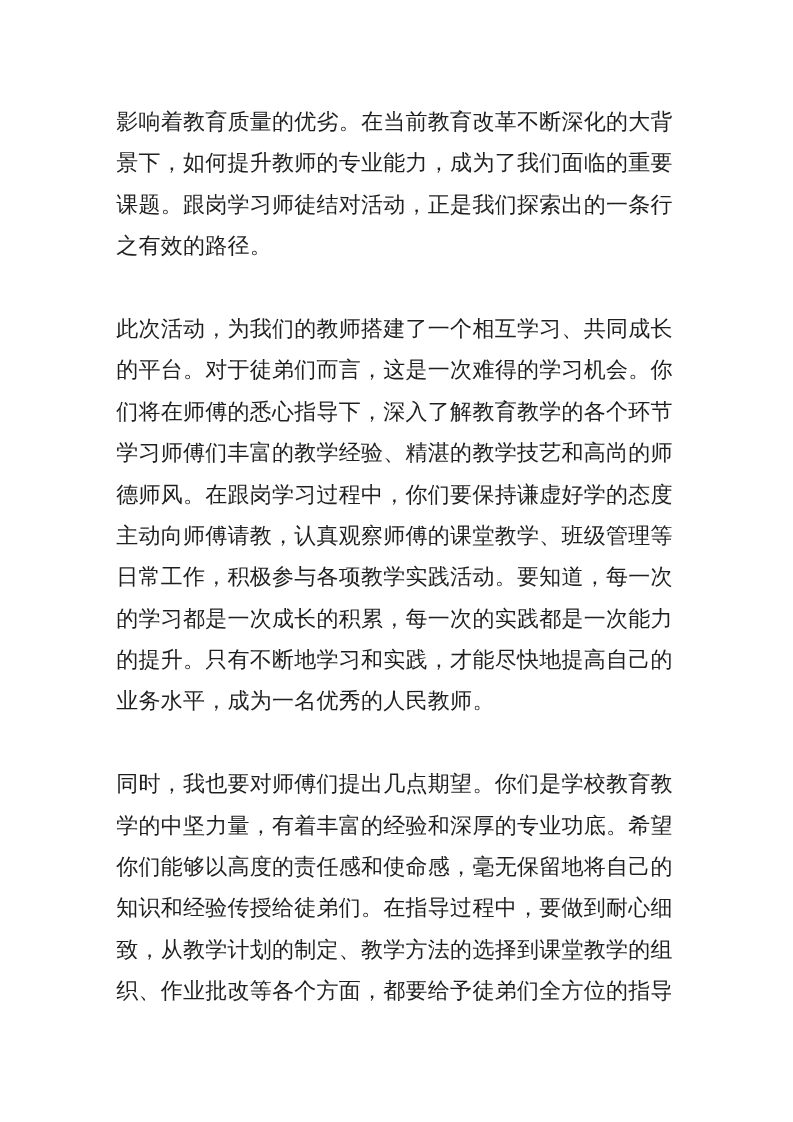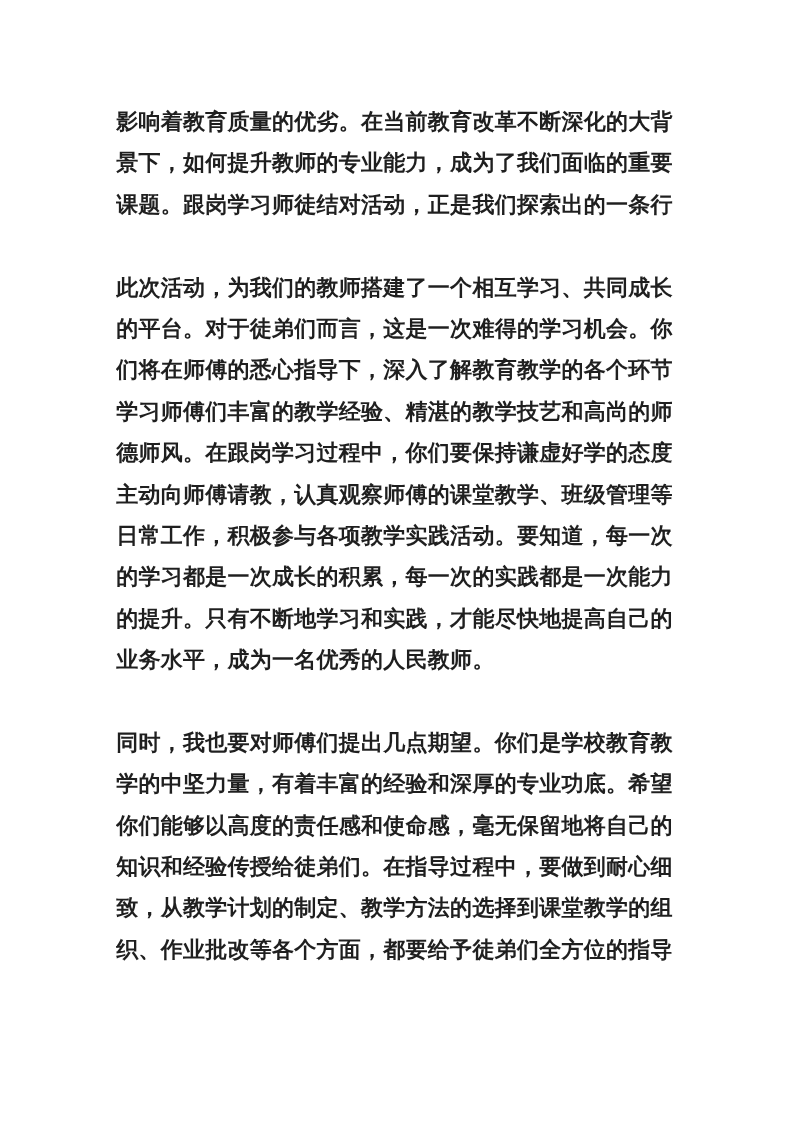--- a/index.html
+++ b/index.html
@@ -27,39 +27,39 @@
   }
   .para:last-child {
     margin-bottom: 0;
   }
   .line {
     height: 41.4px;
     line-height: 41.4px;
     white-space: nowrap;
     overflow: hidden;
     text-align: left;
-    font-weight: bold;
   }
   
   .ch {
     display: inline-block;
     width: 22.28px;
     text-align: center;
     vertical-align: top;
   }
 </style>
 </head>
 <body style="background: rgb(255, 255, 255);">
 
 <div class="page" style="color: rgb(31, 31, 31);">
 
   <div class="para">
     <div class="line"><span class="ch">影</span><span class="ch">响</span><span class="ch">着</span><span class="ch">教</span><span class="ch">育</span><span class="ch">质</span><span class="ch">量</span><span class="ch">的</span><span class="ch">优</span><span class="ch">劣</span><span class="ch">。</span><span class="ch">在</span><span class="ch">当</span><span class="ch">前</span><span class="ch">教</span><span class="ch">育</span><span class="ch">改</span><span class="ch">革</span><span class="ch">不</span><span class="ch">断</span><span class="ch">深</span><span class="ch">化</span><span class="ch">的</span><span class="ch">大</span><span class="ch">背</span></div>
     <div class="line"><span class="ch">景</span><span class="ch">下</span><span class="ch">，</span><span class="ch">如</span><span class="ch">何</span><span class="ch">提</span><span class="ch">升</span><span class="ch">教</span><span class="ch">师</span><span class="ch">的</span><span class="ch">专</span><span class="ch">业</span><span class="ch">能</span><span class="ch">力</span><span class="ch">，</span><span class="ch">成</span><span class="ch">为</span><span class="ch">了</span><span class="ch">我</span><span class="ch">们</span><span class="ch">面</span><span class="ch">临</span><span class="ch">的</span><span class="ch">重</span><span class="ch">要</span></div>
     <div class="line"><span class="ch">课</span><span class="ch">题</span><span class="ch">。</span><span class="ch">跟</span><span class="ch">岗</span><span class="ch">学</span><span class="ch">习</span><span class="ch">师</span><span class="ch">徒</span><span class="ch">结</span><span class="ch">对</span><span class="ch">活</span><span class="ch">动</span><span class="ch">，</span><span class="ch">正</span><span class="ch">是</span><span class="ch">我</span><span class="ch">们</span><span class="ch">探</span><span class="ch">索</span><span class="ch">出</span><span class="ch">的</span><span class="ch">一</span><span class="ch">条</span><span class="ch">行</span></div>
+    <div class="line"><span class="ch">之</span><span class="ch">有</span><span class="ch">效</span><span class="ch">的</span><span class="ch">路</span><span class="ch">径</span><span class="ch">。</span></div>
   </div>
 
   <div class="para">
     <div class="line"><span class="ch">此</span><span class="ch">次</span><span class="ch">活</span><span class="ch">动</span><span class="ch">，</span><span class="ch">为</span><span class="ch">我</span><span class="ch">们</span><span class="ch">的</span><span class="ch">教</span><span class="ch">师</span><span class="ch">搭</span><span class="ch">建</span><span class="ch">了</span><span class="ch">一</span><span class="ch">个</span><span class="ch">相</span><span class="ch">互</span><span class="ch">学</span><span class="ch">习</span><span class="ch">、</span><span class="ch">共</span><span class="ch">同</span><span class="ch">成</span><span class="ch">长</span></div>
     <div class="line"><span class="ch">的</span><span class="ch">平</span><span class="ch">台</span><span class="ch">。</span><span class="ch">对</span><span class="ch">于</span><span class="ch">徒</span><span class="ch">弟</span><span class="ch">们</span><span class="ch">而</span><span class="ch">言</span><span class="ch">，</span><span class="ch">这</span><span class="ch">是</span><span class="ch">一</span><span class="ch">次</span><span class="ch">难</span><span class="ch">得</span><span class="ch">的</span><span class="ch">学</span><span class="ch">习</span><span class="ch">机</span><span class="ch">会</span><span class="ch">。</span><span class="ch">你</span></div>
     <div class="line"><span class="ch">们</span><span class="ch">将</span><span class="ch">在</span><span class="ch">师</span><span class="ch">傅</span><span class="ch">的</span><span class="ch">悉</span><span class="ch">心</span><span class="ch">指</span><span class="ch">导</span><span class="ch">下</span><span class="ch">，</span><span class="ch">深</span><span class="ch">入</span><span class="ch">了</span><span class="ch">解</span><span class="ch">教</span><span class="ch">育</span><span class="ch">教</span><span class="ch">学</span><span class="ch">的</span><span class="ch">各</span><span class="ch">个</span><span class="ch">环</span><span class="ch">节</span></div>
     <div class="line"><span class="ch">学</span><span class="ch">习</span><span class="ch">师</span><span class="ch">傅</span><span class="ch">们</span><span class="ch">丰</span><span class="ch">富</span><span class="ch">的</span><span class="ch">教</span><span class="ch">学</span><span class="ch">经</span><span class="ch">验</span><span class="ch">、</span><span class="ch">精</span><span class="ch">湛</span><span class="ch">的</span><span class="ch">教</span><span class="ch">学</span><span class="ch">技</span><span class="ch">艺</span><span class="ch">和</span><span class="ch">高</span><span class="ch">尚</span><span class="ch">的</span><span class="ch">师</span></div>
     <div class="line"><span class="ch">德</span><span class="ch">师</span><span class="ch">风</span><span class="ch">。</span><span class="ch">在</span><span class="ch">跟</span><span class="ch">岗</span><span class="ch">学</span><span class="ch">习</span><span class="ch">过</span><span class="ch">程</span><span class="ch">中</span><span class="ch">，</span><span class="ch">你</span><span class="ch">们</span><span class="ch">要</span><span class="ch">保</span><span class="ch">持</span><span class="ch">谦</span><span class="ch">虚</span><span class="ch">好</span><span class="ch">学</span><span class="ch">的</span><span class="ch">态</span><span class="ch">度</span></div>
     <div class="line"><span class="ch">主</span><span class="ch">动</span><span class="ch">向</span><span class="ch">师</span><span class="ch">傅</span><span class="ch">请</span><span class="ch">教</span><span class="ch">，</span><span class="ch">认</span><span class="ch">真</span><span class="ch">观</span><span class="ch">察</span><span class="ch">师</span><span class="ch">傅</span><span class="ch">的</span><span class="ch">课</span><span class="ch">堂</span><span class="ch">教</span><span class="ch">学</span><span class="ch">、</span><span class="ch">班</span><span class="ch">级</span><span class="ch">管</span><span class="ch">理</span><span class="ch">等</span></div>
     <div class="line"><span class="ch">日</span><span class="ch">常</span><span class="ch">工</span><span class="ch">作</span><span class="ch">，</span><span class="ch">积</span><span class="ch">极</span><span class="ch">参</span><span class="ch">与</span><span class="ch">各</span><span class="ch">项</span><span class="ch">教</span><span class="ch">学</span><span class="ch">实</span><span class="ch">践</span><span class="ch">活</span><span class="ch">动</span><span class="ch">。</span><span class="ch">要</span><span class="ch">知</span><span class="ch">道</span><span class="ch">，</span><span class="ch">每</span><span class="ch">一</span><span class="ch">次</span></div>

